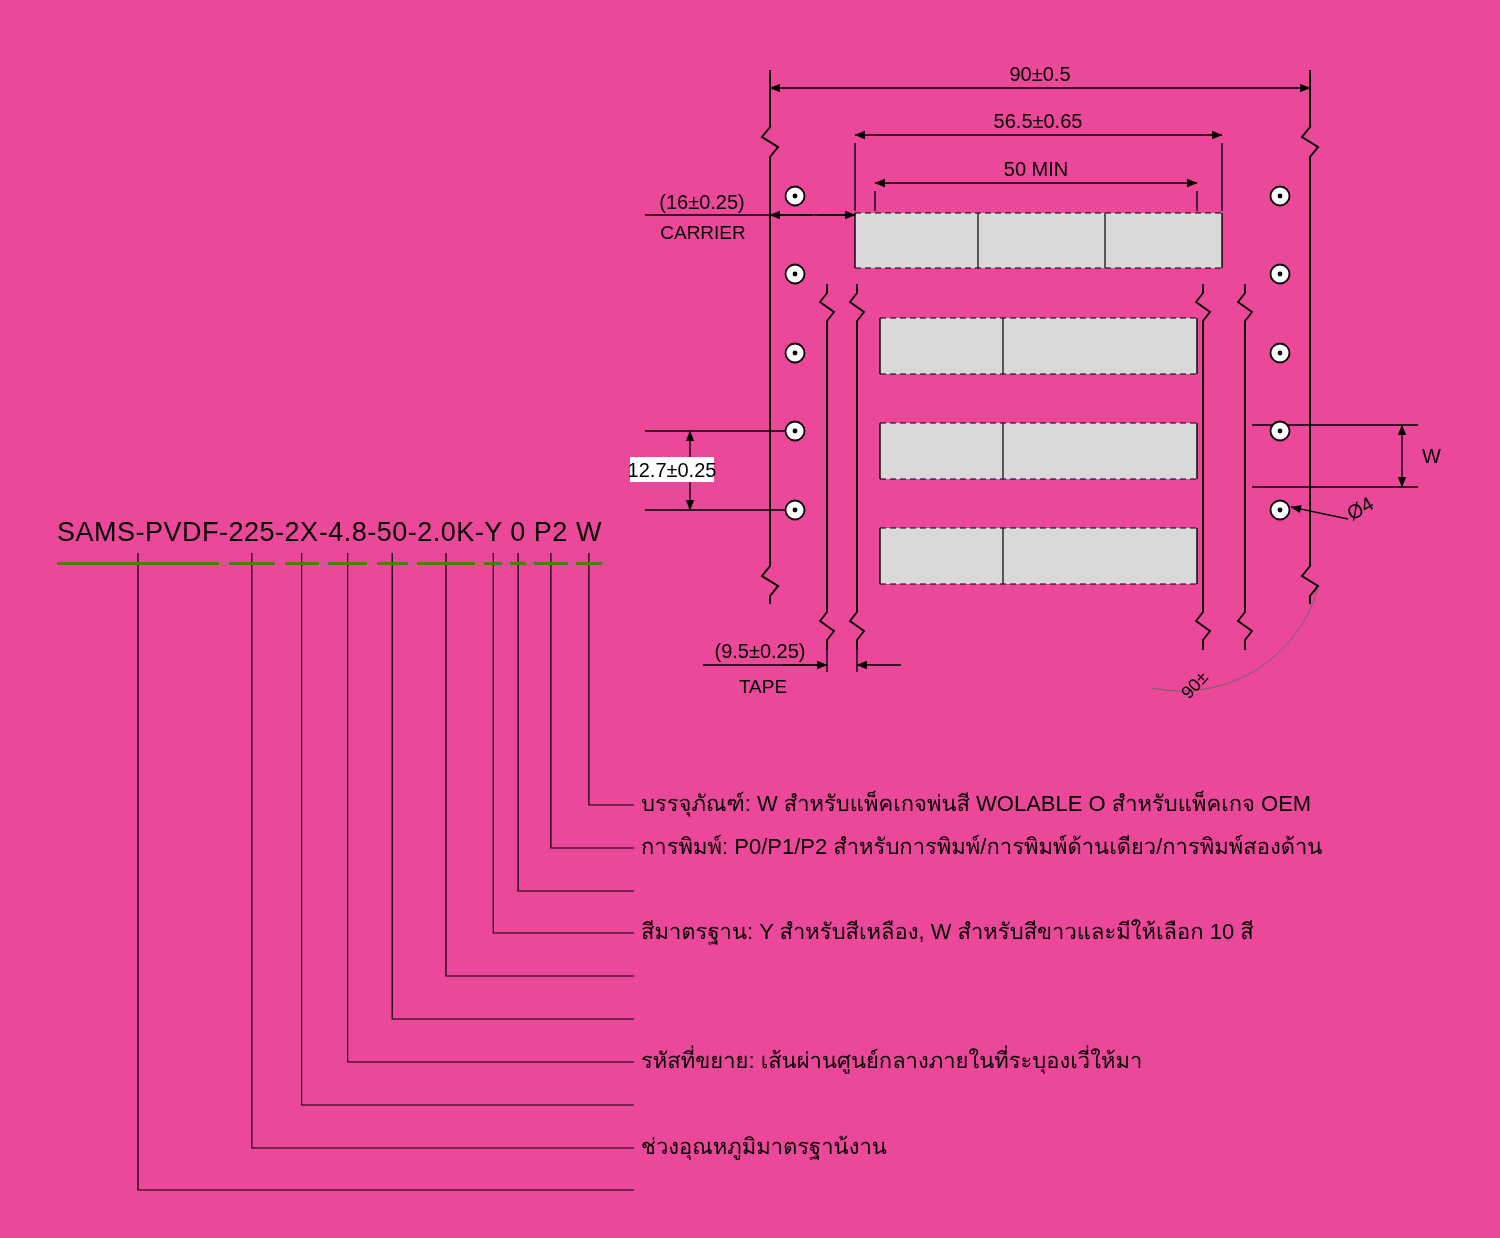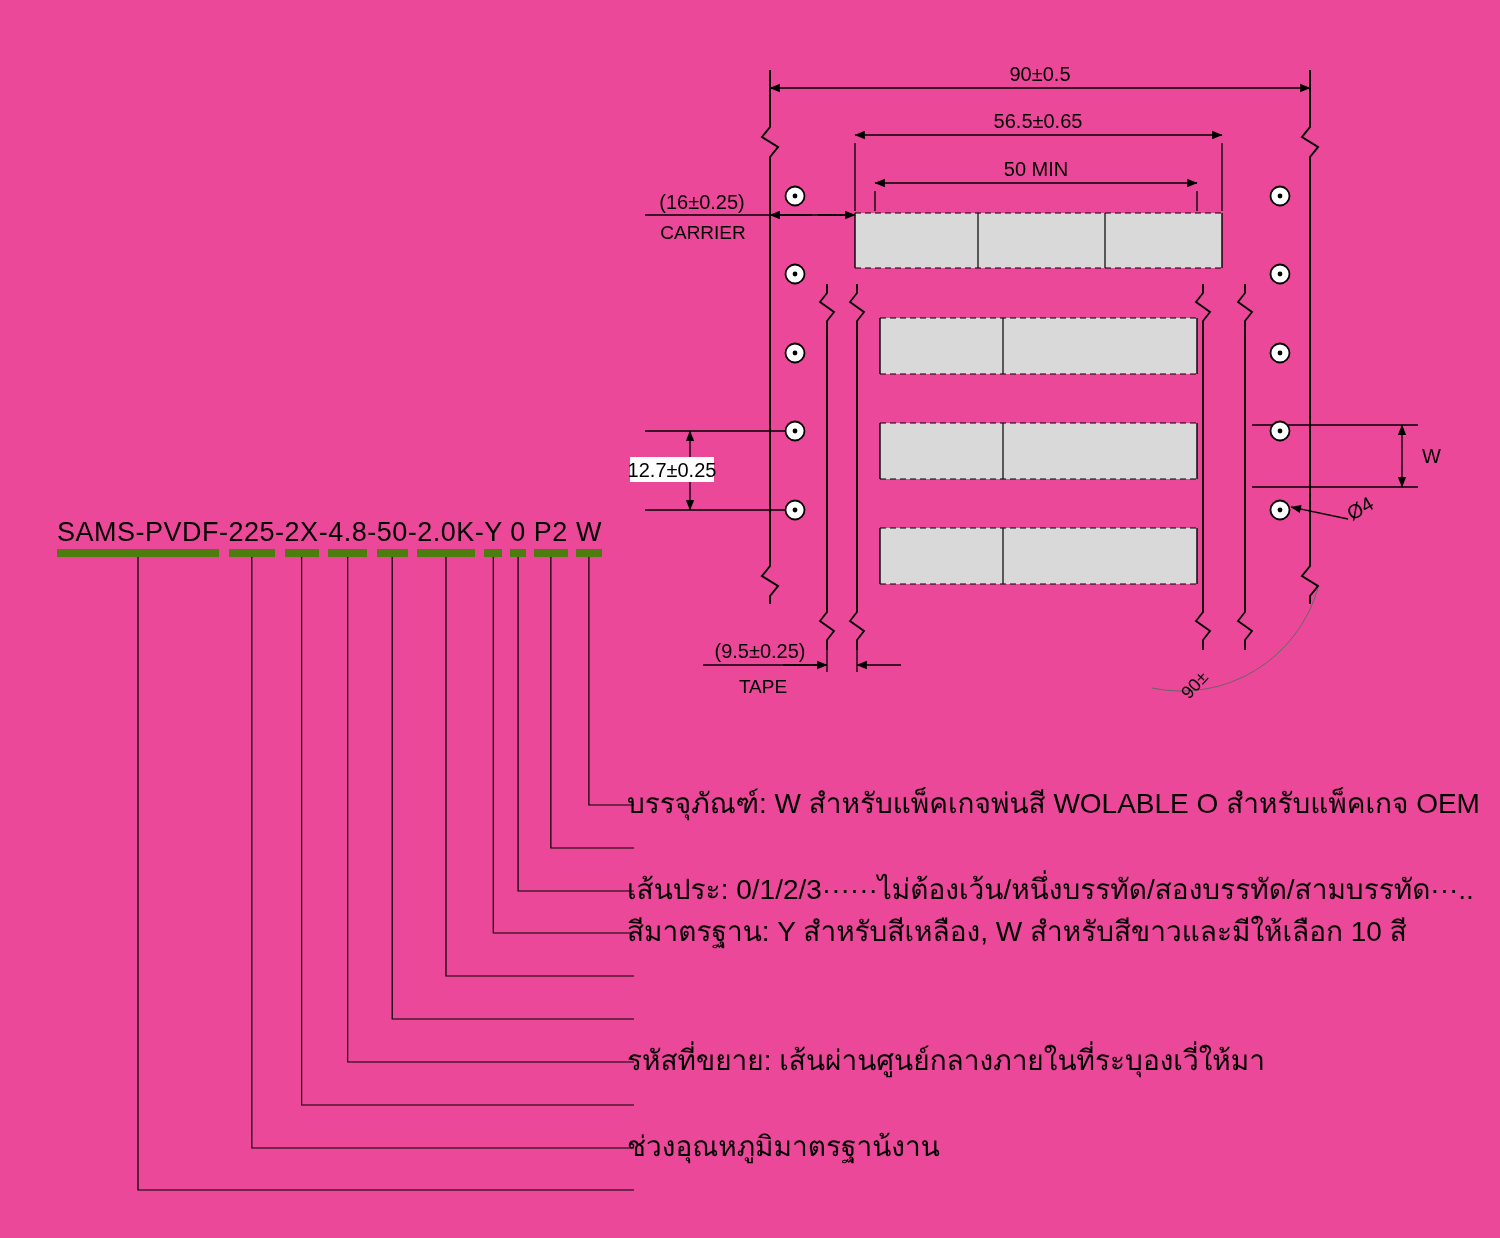--- a/index.html
+++ b/index.html
@@ -1,21 +1,21 @@
 <!DOCTYPE html>
 <html><head>
 <meta charset="utf-8">
 <style>
   html,body{margin:0;padding:0;background:#fff;}
   #canvas{position:relative;width:1500px;height:1238px;background:#ec4899;
           font-family:"Liberation Sans","DejaVu Sans",sans-serif;color:#000;overflow:hidden;}
   #drawing-svg,#leader-svg{position:absolute;left:0;top:0;}
   .part-number{position:absolute;left:57px;top:517px;font-size:27px;letter-spacing:.5px;white-space:pre;}
-  .pn-seg{border-bottom:8px solid #4d7c0f;padding-bottom:2px;}
-  .desc{position:absolute;left:627px;font-size:28px;line-height:28px;white-space:nowrap;}
+  .pn-seg{border-bottom:3px solid #4d7c0f;padding-bottom:15px;}
+  .desc{position:absolute;left:641px;font-size:22px;line-height:28px;white-space:nowrap;}
   #drawing-svg text{font-family:"Liberation Sans","DejaVu Sans",sans-serif;fill:#000;}
   .dim{font-size:20px;}
   .lbl{font-size:19px;}
   .ang{font-size:18px;}
 </style>
 </head>
 <body>
 
 <div id="canvas">
 
@@ -191,17 +191,17 @@
       <polyline points="445.9921875,553 445.9921875,976 634,976" fill="none" stroke="#000" stroke-width="1.2"></polyline>
       <polyline points="493.28125,553 493.28125,933 634,933" fill="none" stroke="#000" stroke-width="1.2"></polyline>
       <polyline points="518.078125,553 518.078125,891 634,891" fill="none" stroke="#000" stroke-width="1.2"></polyline>
       <polyline points="550.875,553 550.875,848 634,848" fill="none" stroke="#000" stroke-width="1.2"></polyline>
       <polyline points="588.8984375,553 588.8984375,805 634,805" fill="none" stroke="#000" stroke-width="1.2"></polyline>
     </svg>
 
   <div class="part-number"><span class="pn-seg">SAMS-PVDF</span><span class="pn-sep">-</span><span class="pn-seg">225</span><span class="pn-sep">-</span><span class="pn-seg">2X</span><span class="pn-sep">-</span><span class="pn-seg">4.8</span><span class="pn-sep">-</span><span class="pn-seg">50</span><span class="pn-sep">-</span><span class="pn-seg">2.0K</span><span class="pn-sep">-</span><span class="pn-seg">Y</span><span class="pn-sep"> </span><span class="pn-seg">0</span><span class="pn-sep"> </span><span class="pn-seg">P2</span><span class="pn-sep"> </span><span class="pn-seg">W</span></div>
 
   <div class="desc" style="top:790px">บรรจุภัณฑ์: W สำหรับแพ็คเกจพ่นสี WOLABLE O สำหรับแพ็คเกจ OEM</div>
-  <div class="desc" style="top:876px">เส้นประ: 0/1/2/3······ไม่ต้องเว้น/หนึ่งบรรทัด/สองบรรทัด/สามบรรทัด···..</div>
+  <div class="desc" style="top:833px">การพิมพ์: P0/P1/P2 สำหรับการพิมพ์/การพิมพ์ด้านเดียว/การพิมพ์สองด้าน</div>
   <div class="desc" style="top:918px">สีมาตรฐาน: Y สำหรับสีเหลือง, W สำหรับสีขาวและมีให้เลือก 10 สี</div>
   <div class="desc" style="top:1047px">รหัสที่ขยาย: เส้นผ่านศูนย์กลางภายในที่ระบุองเวี่ให้มา</div>
   <div class="desc" style="top:1133px">ช่วงอุณหภูมิมาตรฐาน้งาน</div>
 </div>
 
 </body></html>

